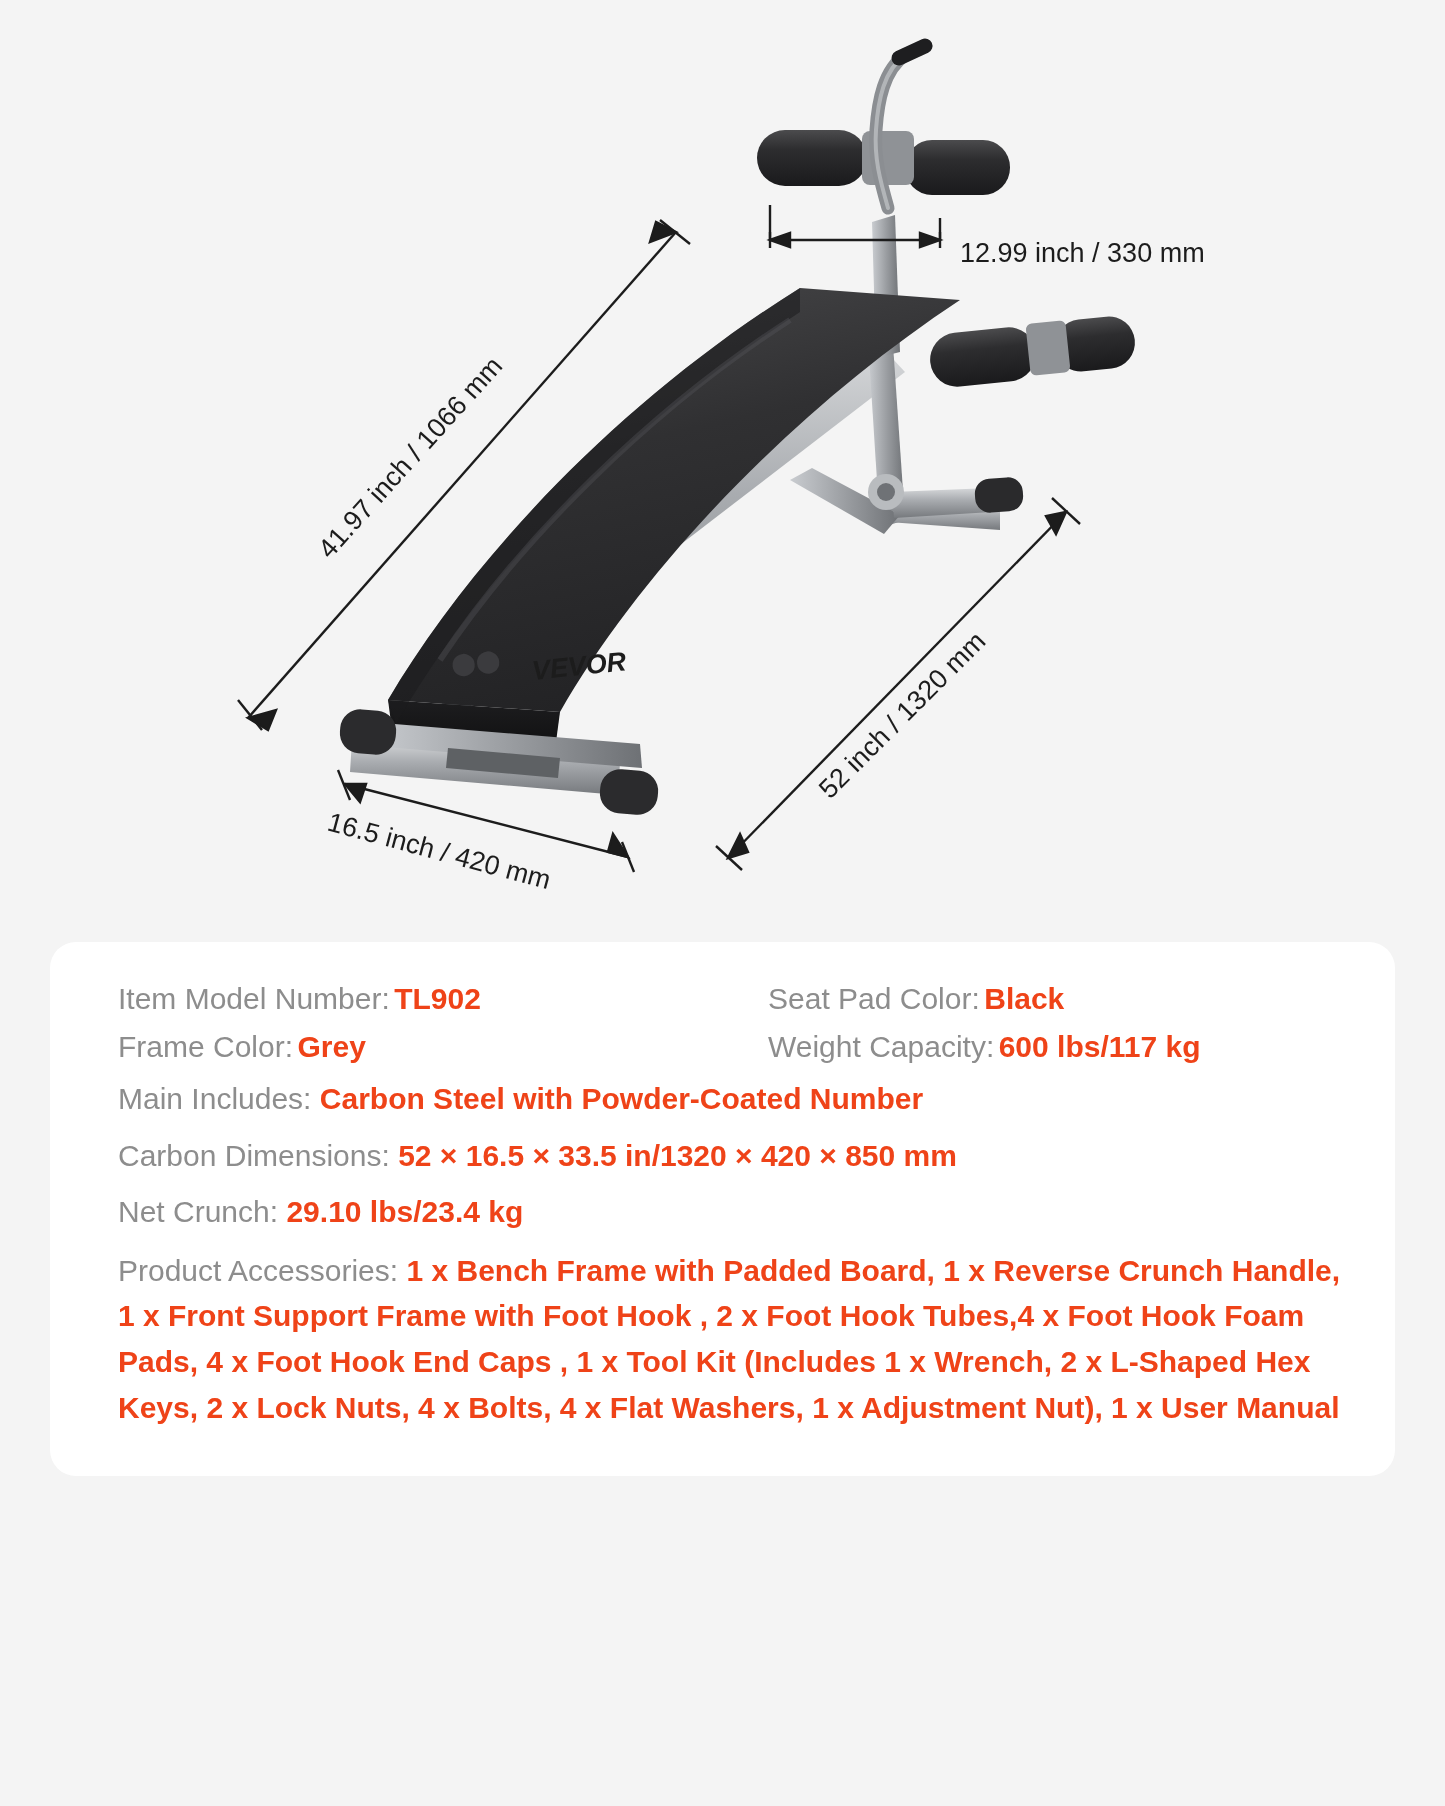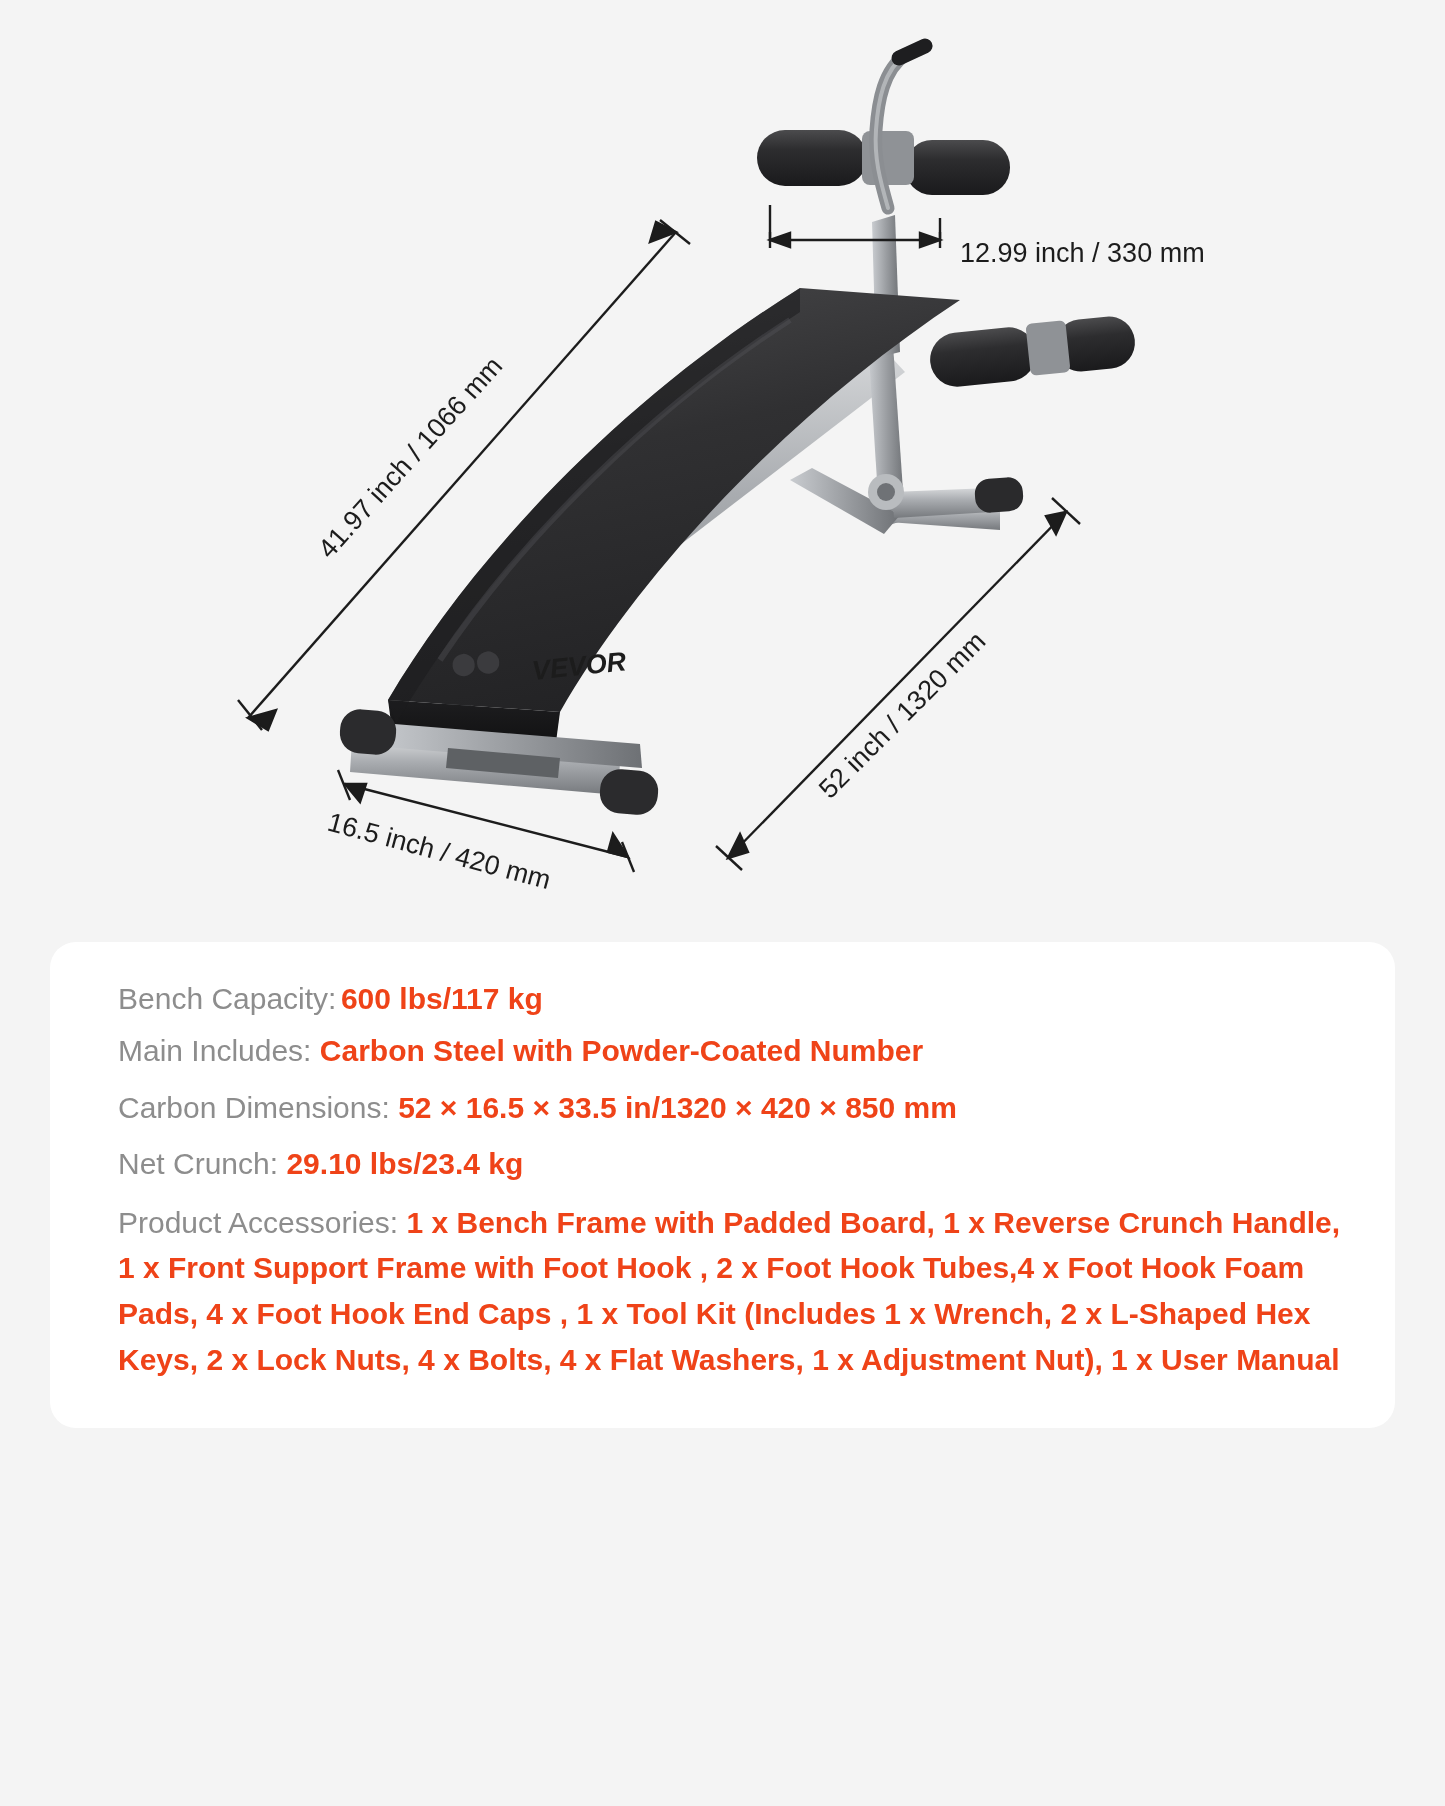--- a/index.html
+++ b/index.html
@@ -216,24 +216,38 @@
       <text x="0" y="0" class="dim-text" transform="translate(330,560) rotate(-48)">41.97 inch / 1066 mm</text>
 
       <text x="0" y="0" class="dim-text" transform="translate(830,800) rotate(-45)">52 inch / 1320 mm</text>
 
       <text x="0" y="0" class="dim-text" transform="translate(326,830) rotate(15)">16.5 inch / 420 mm</text>
     </svg>
   </div>
 
   <div class="spec-card">
 
-
     <div class="spec-row">
+      <div class="spec-col left">
+        <span class="lbl">Item Model Number:</span>
+        <span class="val">TL902</span>
+      </div>
       <div class="spec-col">
-        <span class="lbl">Bench Capacity:</span>
+        <span class="lbl">Seat Pad Color:</span>
+        <span class="val">Black</span>
+      </div>
+    </div>
+
+    <div class="spec-row">
+      <div class="spec-col left">
+        <span class="lbl">Frame Color:</span>
+        <span class="val">Grey</span>
+      </div>
+      <div class="spec-col">
+        <span class="lbl">Weight Capacity:</span>
         <span class="val">600 lbs/117 kg</span>
       </div>
     </div>
 
     <div class="spec-line">
       <span class="lbl">Main Includes:</span>
       <span class="val">Carbon Steel with Powder-Coated Number</span>
     </div>
 
     <div class="spec-line">

